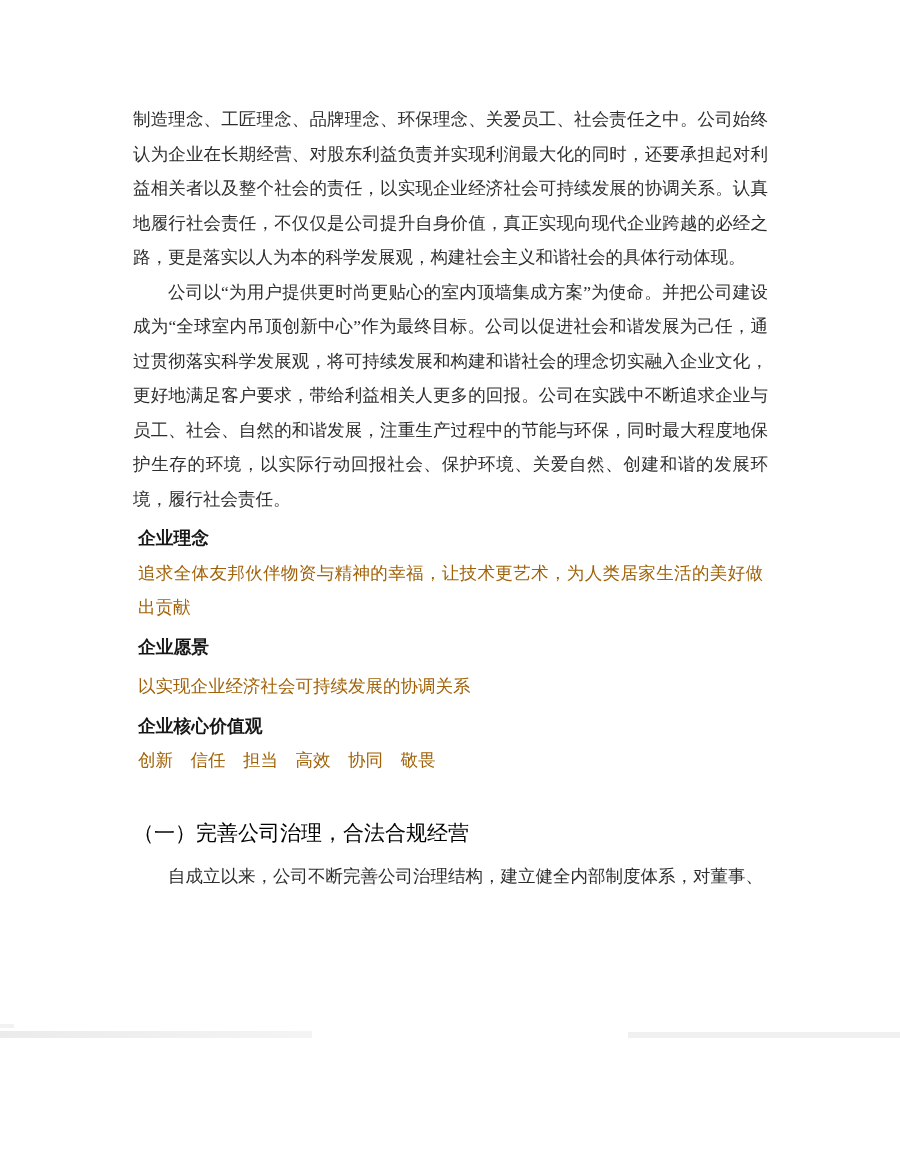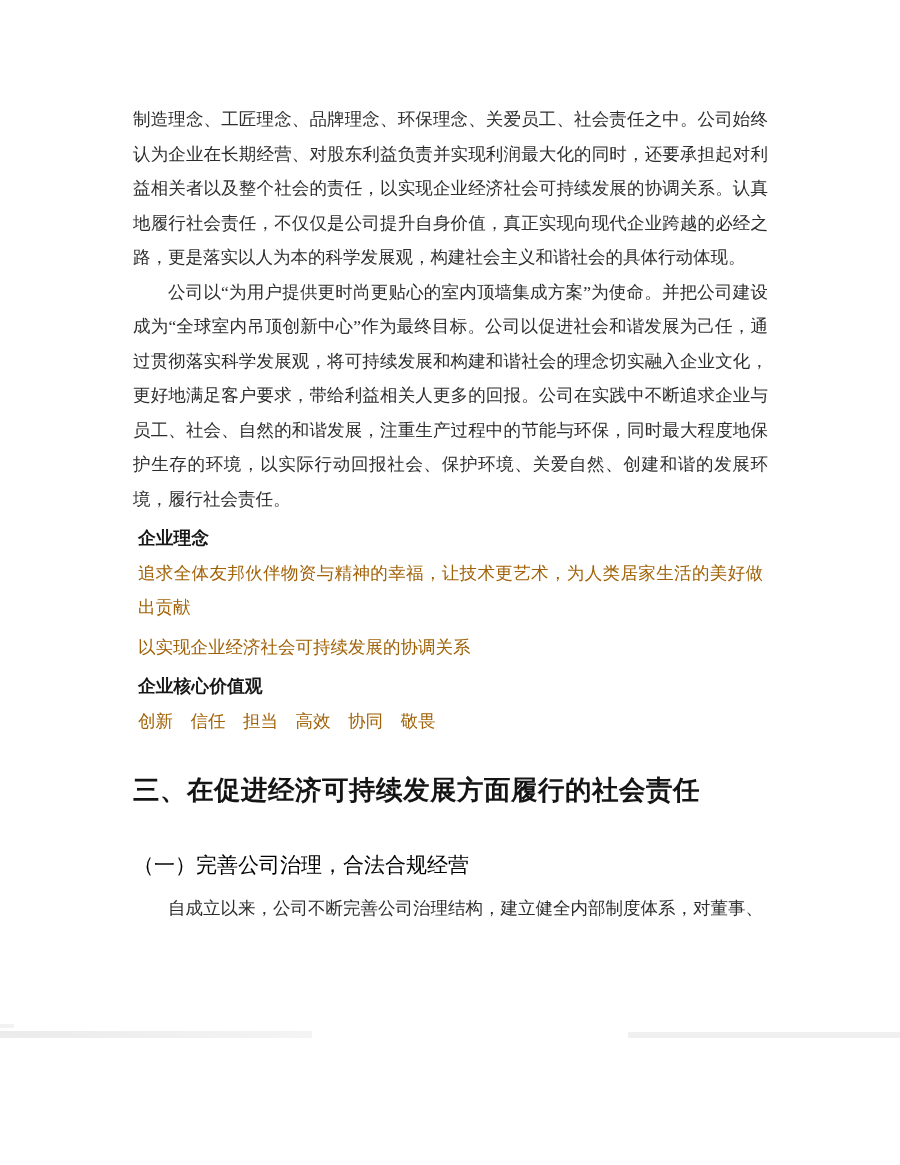--- a/index.html
+++ b/index.html
@@ -115,32 +115,32 @@
     <p class="body-para">制造理念、工匠理念、品牌理念、环保理念、关爱员工、社会责任之中。公司始终认为企业在长期经营、对股东利益负责并实现利润最大化的同时，还要承担起对利益相关者以及整个社会的责任，以实现企业经济社会可持续发展的协调关系。认真地履行社会责任，不仅仅是公司提升自身价值，真正实现向现代企业跨越的必经之路，更是落实以人为本的科学发展观，构建社会主义和谐社会的具体行动体现。</p>
 
     <p class="body-para indent">公司以“为用户提供更时尚更贴心的室内顶墙集成方案”为使命。并把公司建设成为“全球室内吊顶创新中心”作为最终目标。公司以促进社会和谐发展为己任，通过贯彻落实科学发展观，将可持续发展和构建和谐社会的理念切实融入企业文化，更好地满足客户要求，带给利益相关人更多的回报。公司在实践中不断追求企业与员工、社会、自然的和谐发展，注重生产过程中的节能与环保，同时最大程度地保护生存的环境，以实际行动回报社会、保护环境、关爱自然、创建和谐的发展环境，履行社会责任。</p>
 
     <div class="value-block">
       <div class="value-label">企业理念</div>
       <div class="value-text">追求全体友邦伙伴物资与精神的幸福，让技术更艺术，为人类居家生活的美好做出贡献</div>
     </div>
 
     <div class="value-block">
+      <div class="value-label">企业愿景</div>
     </div>
 
     <div class="value-block">
       <div class="value-text">以实现企业经济社会可持续发展的协调关系</div>
     </div>
 
     <div class="value-block">
       <div class="value-label">企业核心价值观</div>
       <div class="value-text">创新　信任　担当　高效　协同　敬畏</div>
     </div>
 
-    <h1 class="section-heading">三、在促进经济可持续发展方面履行的社会责任</h1>
 
     <h2 class="subsection-heading">（一）完善公司治理，合法合规经营</h2>
 
     <p class="body-para indent last-para">自成立以来，公司不断完善公司治理结构，建立健全内部制度体系，对董事、</p>
 
   </div>
 
   <div class="page-number">6</div>
 
   <div class="scan-artifact artifact-left"></div>

